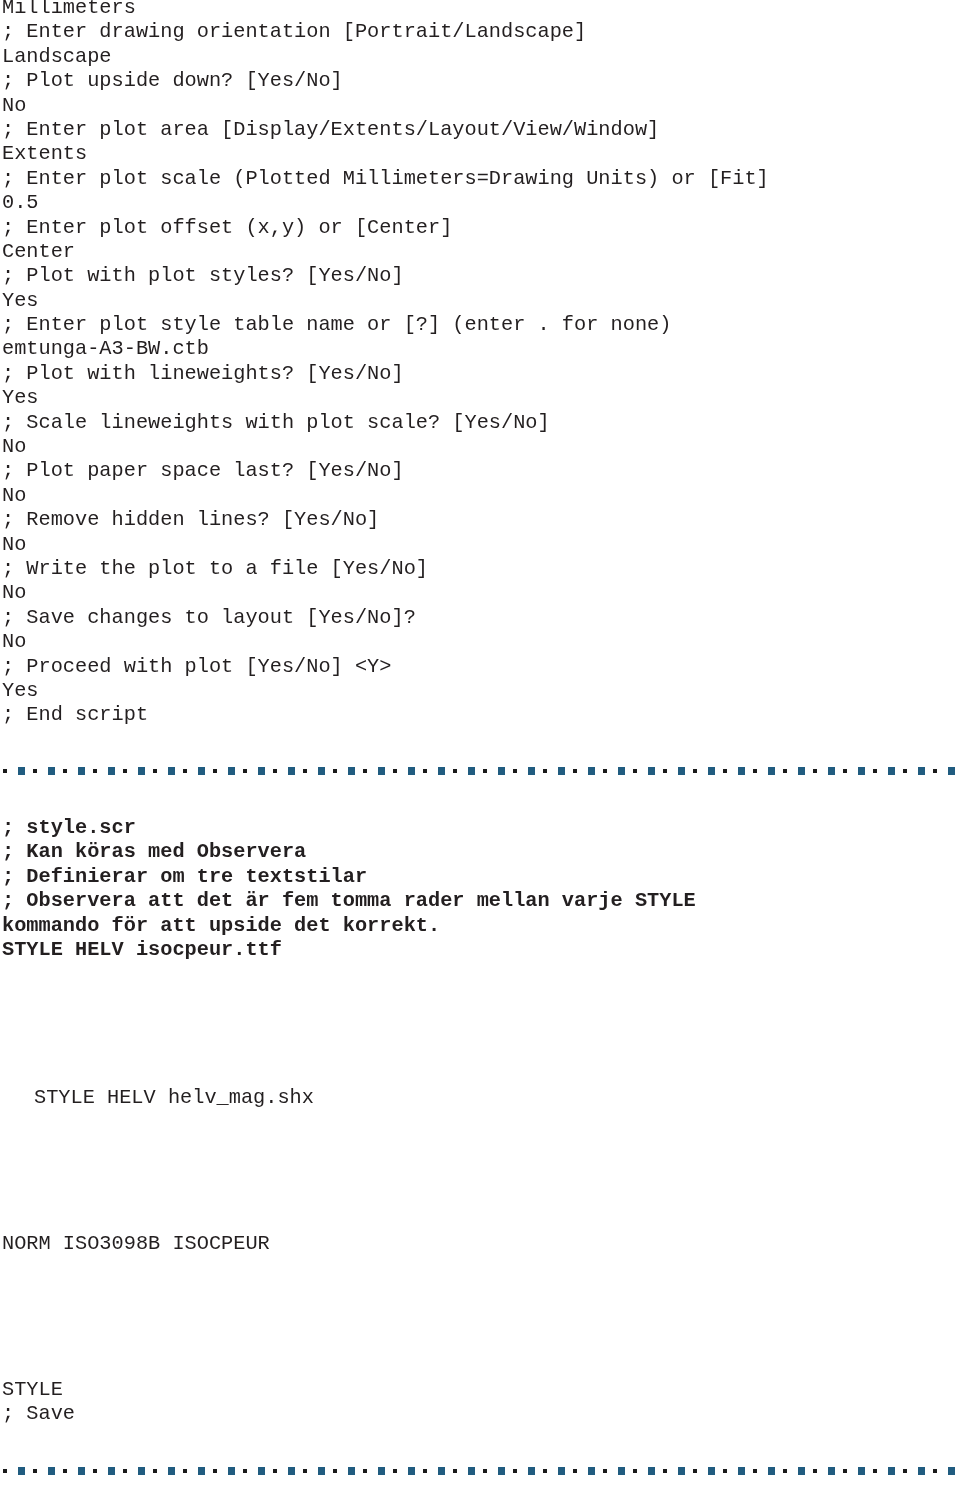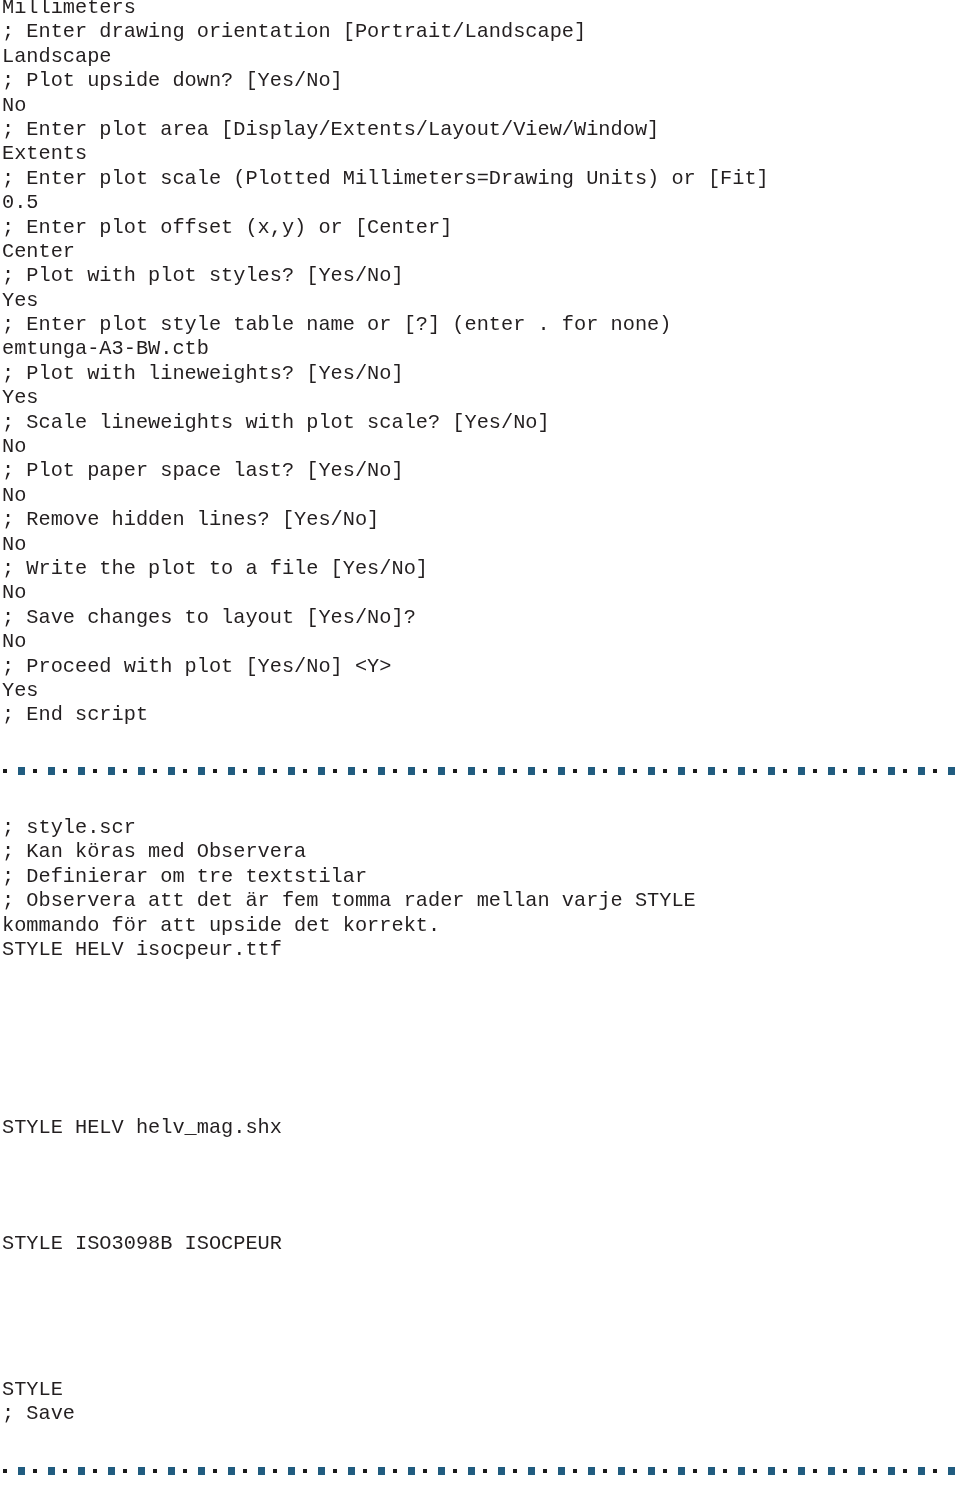--- a/index.html
+++ b/index.html
@@ -35,22 +35,22 @@
     white-space: pre;
     color: #231f20;
   }
   .line {
     white-space: pre;
     display: block;
     height: 24.4px;
   }
 
   #block-plot-script   { top: -4px; }
-  #block-style-script  { top: 816px; }
-  #block-style-helv    { top: 1116px; }
+  #block-style-script  { top: 816px; font-weight: bold; }
+  #block-style-helv    { top: 1086px; margin-left: 32px; }
   #block-style-iso     { top: 1232px; }
   #block-qsave         { top: 1378px; }
 
   
   .sep {
     position: absolute;
     left: 0px;
     width: 960px;
     height: 10px;
     overflow: hidden;
@@ -144,21 +144,21 @@
       <span class="dot-small" style="left: 903px;"></span>
       <span class="dot-large" style="left: 918px;"></span>
       <span class="dot-small" style="left: 933px;"></span>
       <span class="dot-large" style="left: 948px;"></span>
     </div>
 
   <div class="block" id="block-style-script"><span class="line">; style.scr</span><span class="line">; Kan köras med Observera</span><span class="line">; Definierar om tre textstilar</span><span class="line">; Observera att det är fem tomma rader mellan varje STYLE</span><span class="line">kommando för att upside det korrekt.</span><span class="line">STYLE HELV isocpeur.ttf</span></div>
 
   <div class="block" id="block-style-helv"><span class="line">STYLE HELV helv_mag.shx</span></div>
 
-  <div class="block" id="block-style-iso"><span class="line">STYLE ISO3098B ISOCPEUR</span></div>
+  <div class="block" id="block-style-iso"><span class="line">NORM ISO3098B ISOCPEUR</span></div>
 
   <div class="block" id="block-qsave"><span class="line">STYLE</span><span class="line">; Save</span></div>
 
   <div class="sep" id="sep-bottom">
       <span class="dot-small" style="left: 3px;"></span>
       <span class="dot-large" style="left: 18px;"></span>
       <span class="dot-small" style="left: 33px;"></span>
       <span class="dot-large" style="left: 48px;"></span>
       <span class="dot-small" style="left: 63px;"></span>
       <span class="dot-large" style="left: 78px;"></span>

